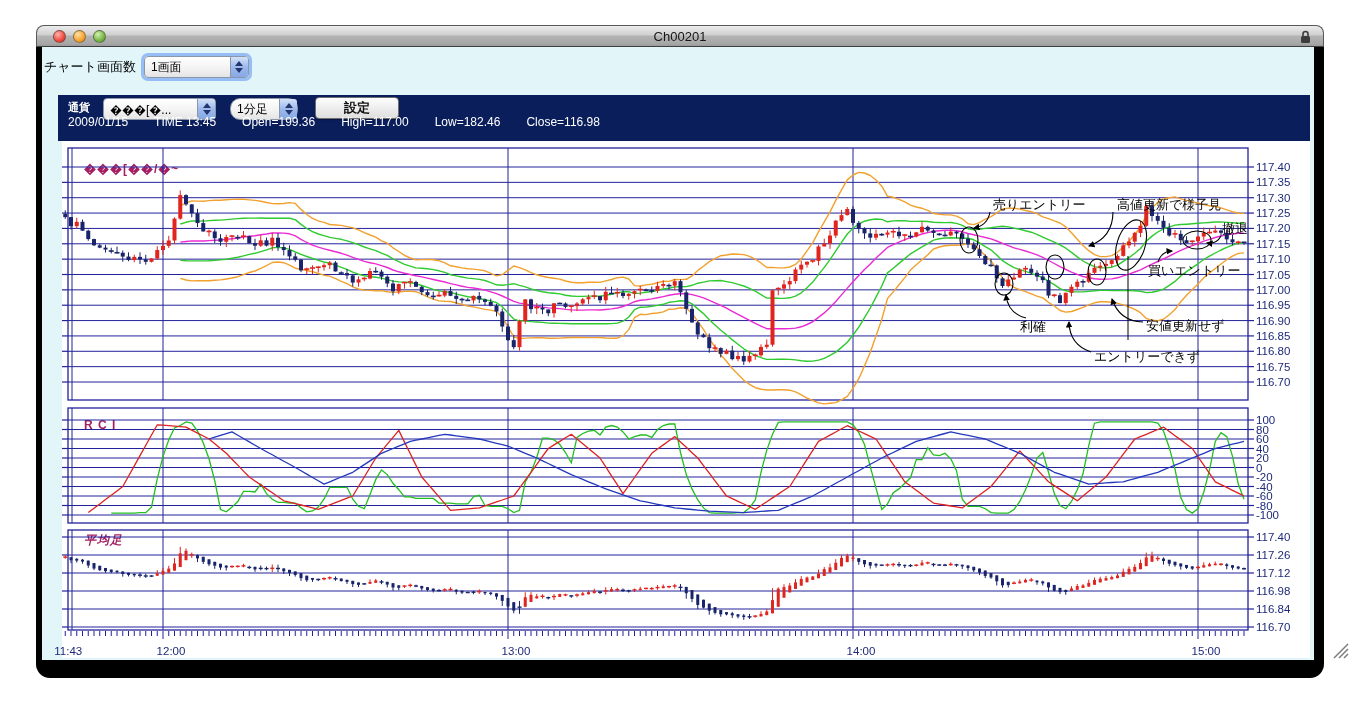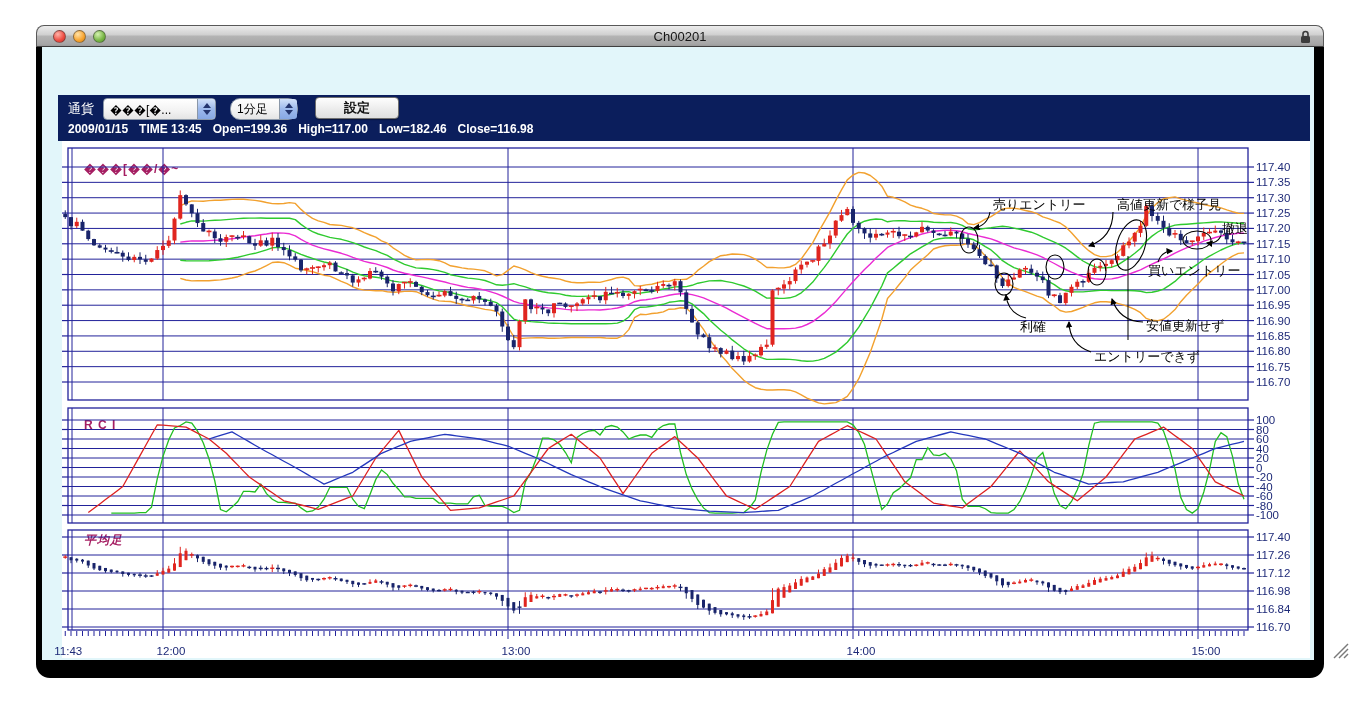--- a/index.html
+++ b/index.html
@@ -32,22 +32,22 @@
   .arr-dn{width:0;height:0;border-left:4px solid transparent;border-right:4px solid transparent;border-top:5px solid #24356e;}
   .focus-ring{box-shadow:0 0 0 3px rgba(125,170,245,.75);}
   .aqua-btn{position:absolute;height:22px;background:linear-gradient(#fefefe,#ececec 55%,#dedede);
     border:1px solid #6e6e6e;border-radius:4px;font-size:13px;font-weight:bold;color:#111;
     display:flex;align-items:center;justify-content:center;box-sizing:border-box;padding:0 28px;
     box-shadow:0 1px 1px rgba(0,0,0,.35);}
 
   
   .chart-count-row{position:absolute;left:2px;top:7px;height:26px;display:flex;align-items:center;font-size:13px;color:#000;}
   .navy-header{position:absolute;left:16px;top:48px;width:1252px;height:46px;background:#0b1e5c;}
-  .nh-label{position:absolute;left:10px;top:5px;color:#fff;font-weight:normal;font-size:13px;}
-  .status-row{position:absolute;left:10px;top:27px;display:flex;gap:11px;color:#fff;font-size:12px;font-weight:bold;white-space:nowrap;}
+  .nh-label{position:absolute;left:10px;top:5px;color:#fff;font-weight:bold;font-size:11px;}
+  .status-row{position:absolute;left:10px;top:20px;display:flex;gap:26px;color:#fff;font-size:12px;font-weight:normal;white-space:nowrap;}
 
   .chart-white{position:absolute;left:20px;top:94px;width:1248px;height:517px;background:#ffffff;}
 
   .panel-label{position:absolute;font-size:12px;font-weight:bold;letter-spacing:1px;color:#a51e62;}
 
   #chart-svg{position:absolute;left:0;top:0;width:1361px;height:715px;pointer-events:none;}
   #chart-svg text{font-family:"Liberation Sans",sans-serif;}
 
   .resize-grip{position:absolute;left:1330px;top:640px;width:20px;height:20px;}
 </style>
@@ -65,20 +65,30 @@
       <span class="lock">
         <svg width="15" height="16" viewBox="0 0 15 16">
           <rect x="3" y="7" width="9" height="7" rx="1.5" fill="#3c3c3c"></rect>
           <path d="M5 7 V5 a2.5 2.5 0 0 1 5 0 V7" fill="none" stroke="#3c3c3c" stroke-width="1.6"></path>
         </svg>
       </span>
     </div>
 
     <div class="window-body">
 
+      <div class="chart-count-row">
+        <span>チャート画面数</span>
+        <div class="aqua-select focus-ring" style="position:relative;left:8px;top:0;width:105px;">
+          <span class="val">1画面</span>
+          <span class="stepper">
+              <i class="arr-up"></i>
+              <i class="arr-dn"></i>
+            </span>
+        </div>
+      </div>
 
       <div class="navy-header">
         <span class="nh-label">通貨</span>
         <div class="aqua-select" style="left:45px;top:3px;width:113px;">
           <span class="val">���[�...</span>
           <span class="stepper">
               <i class="arr-up"></i>
               <i class="arr-dn"></i>
             </span>
         </div>

